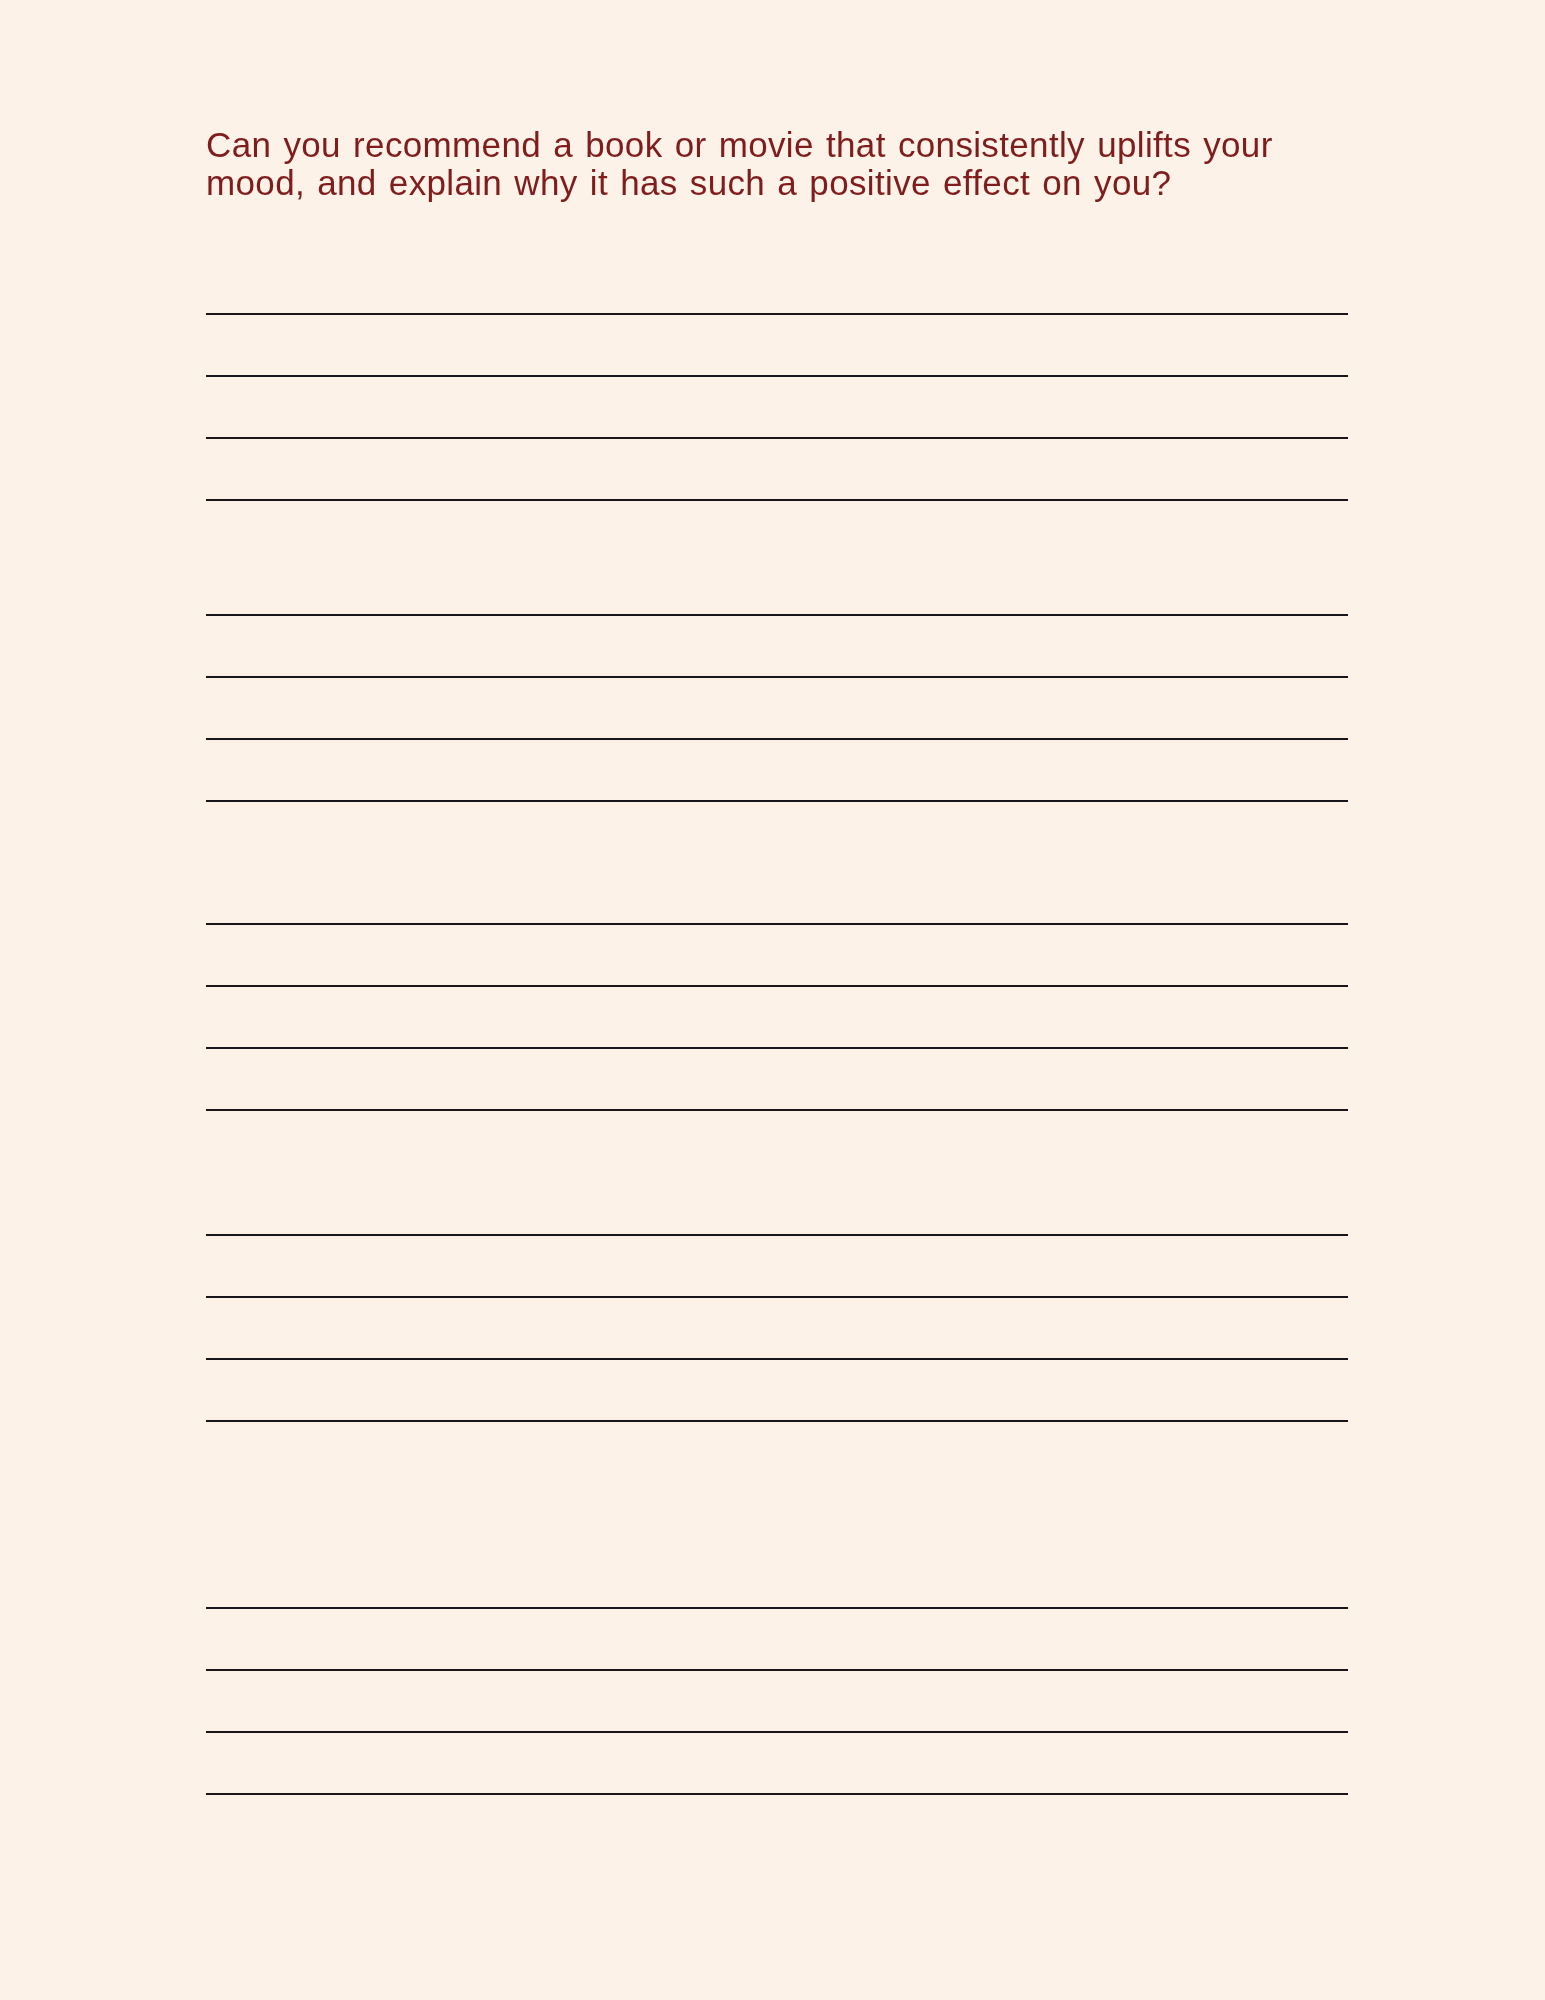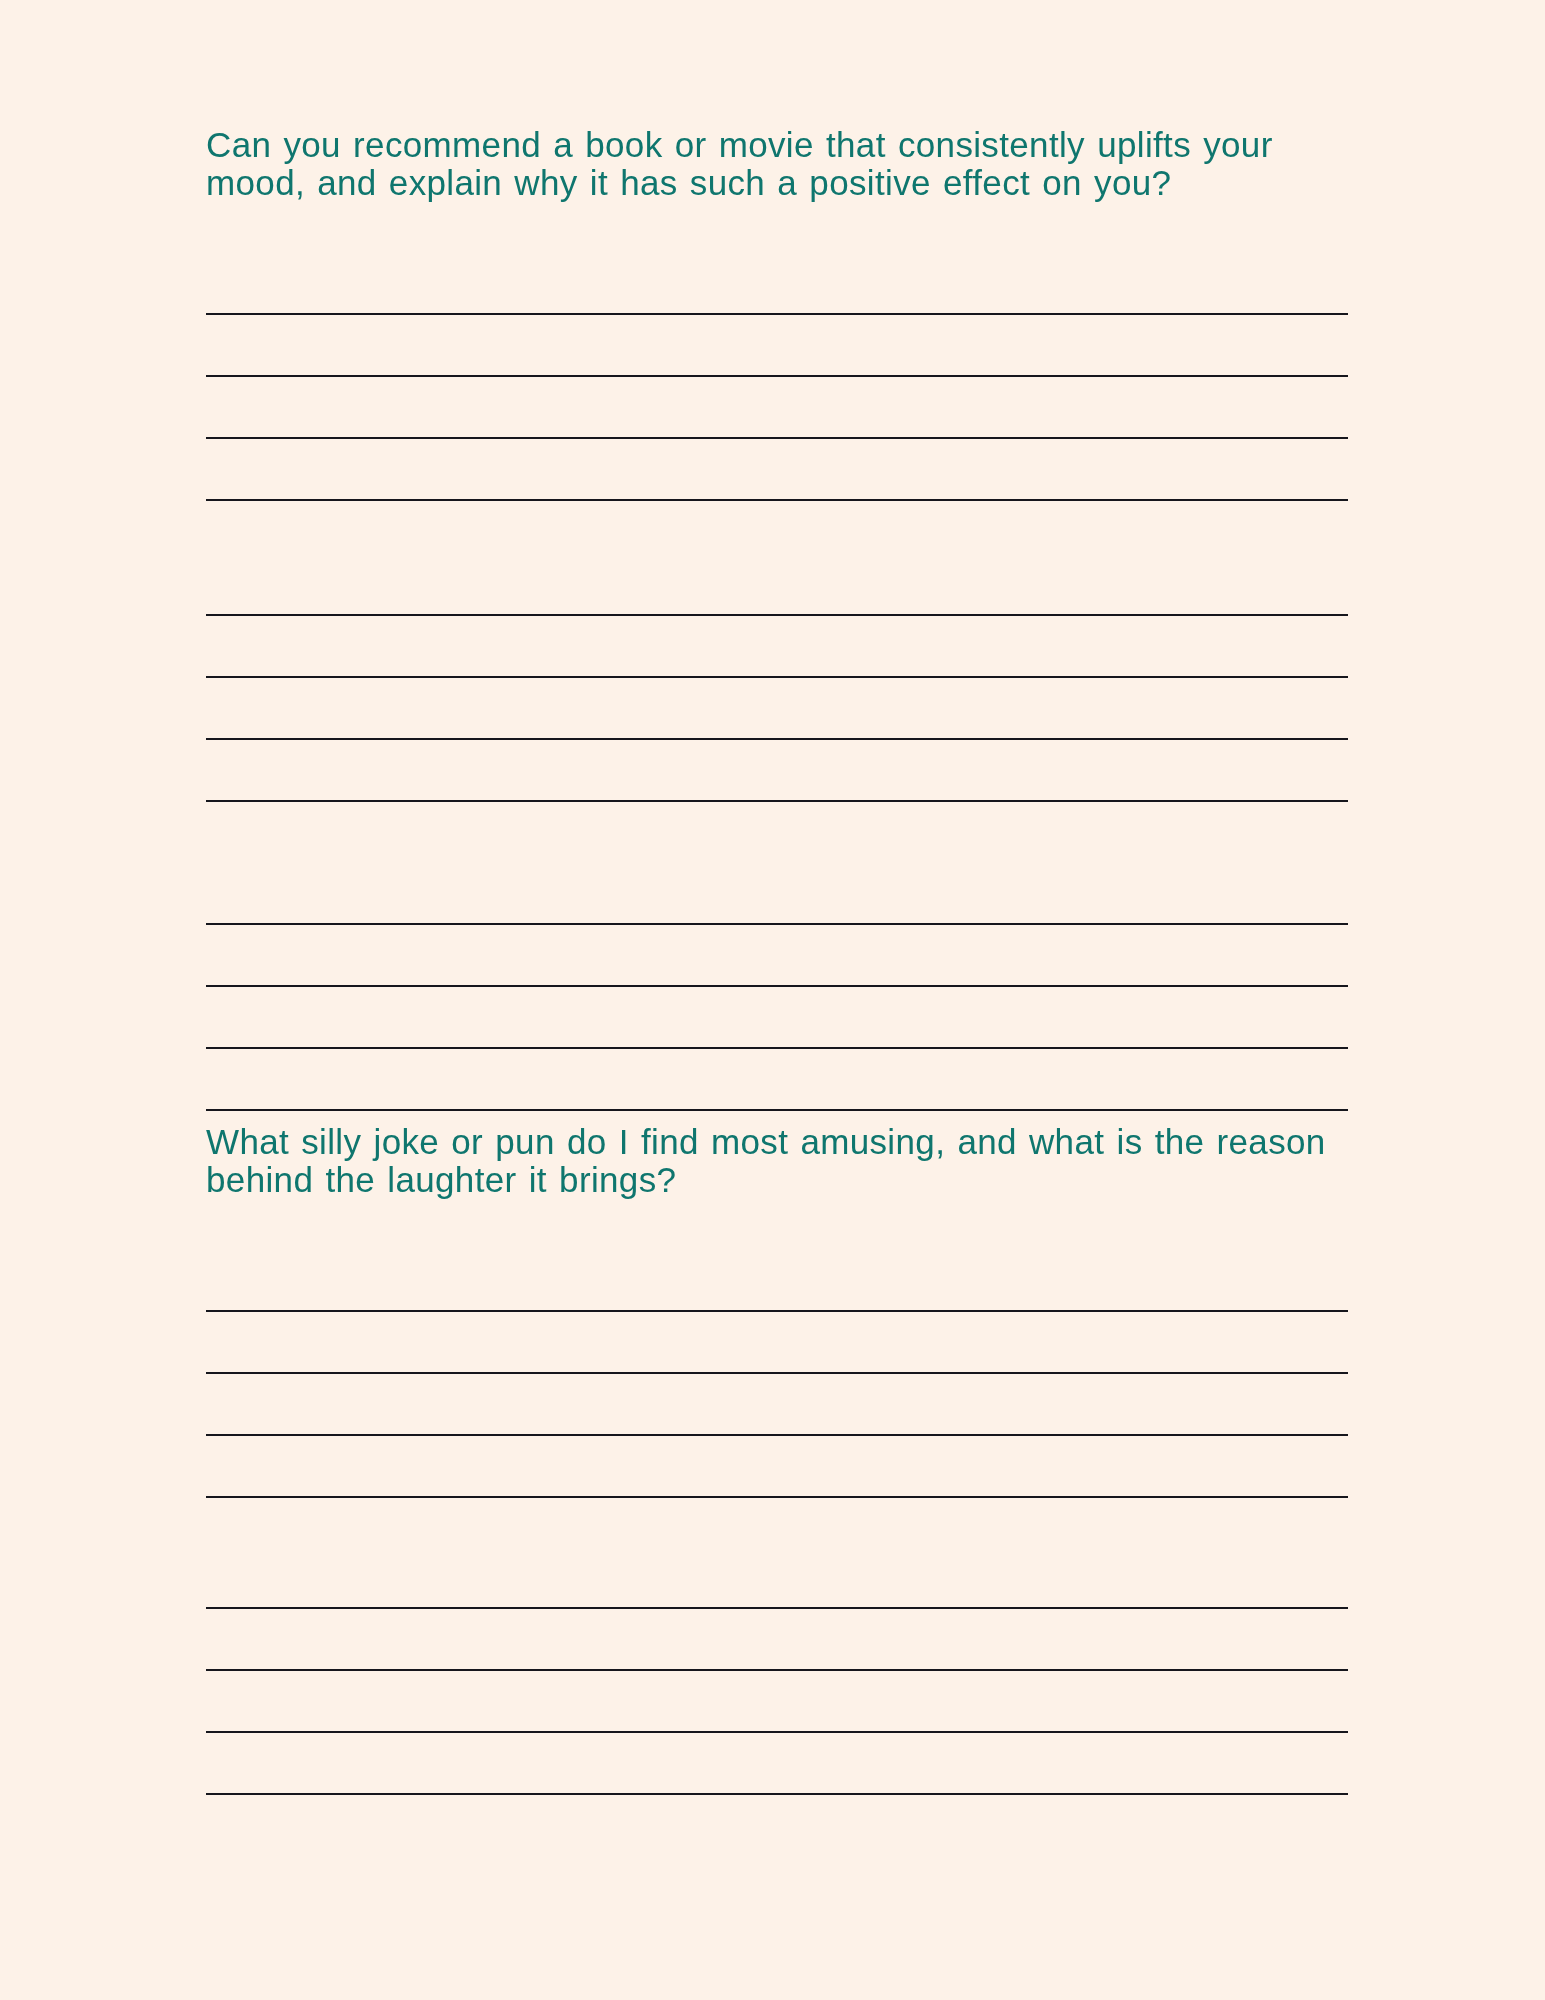--- a/index.html
+++ b/index.html
@@ -27,21 +27,21 @@
     left: 206px;
     top: 0;
     width: 1142px;
   }
 
   .qblock {
     position: relative;
   }
 
   .question {
-    color: #0f766e;
+    color: #7f1d1d;
     font-size: 35px;
     line-height: 38px;
     letter-spacing: 0.01em;
     font-weight: 400;
     margin: 0;
     padding: 0;
     white-space: pre-line;
     word-spacing: 0.06em;
   }
 
@@ -99,21 +99,20 @@
       <div class="q-gap-1"></div>
       <div class="answer-lines">
         <div class="rule-row"></div>
         <div class="rule-row"></div>
         <div class="rule-row"></div>
         <div class="rule-row"></div>
       </div>
     </section>
 
     <section class="qblock" id="block-4">
-      <p class="question">What silly joke or pun do I find most amusing, and what is the reason behind the laughter it brings?</p>
       <div class="q-gap-2"></div>
       <div class="answer-lines">
         <div class="rule-row"></div>
         <div class="rule-row"></div>
         <div class="rule-row"></div>
         <div class="rule-row"></div>
       </div>
     </section>
 
     <section class="qblock" id="block-5">

